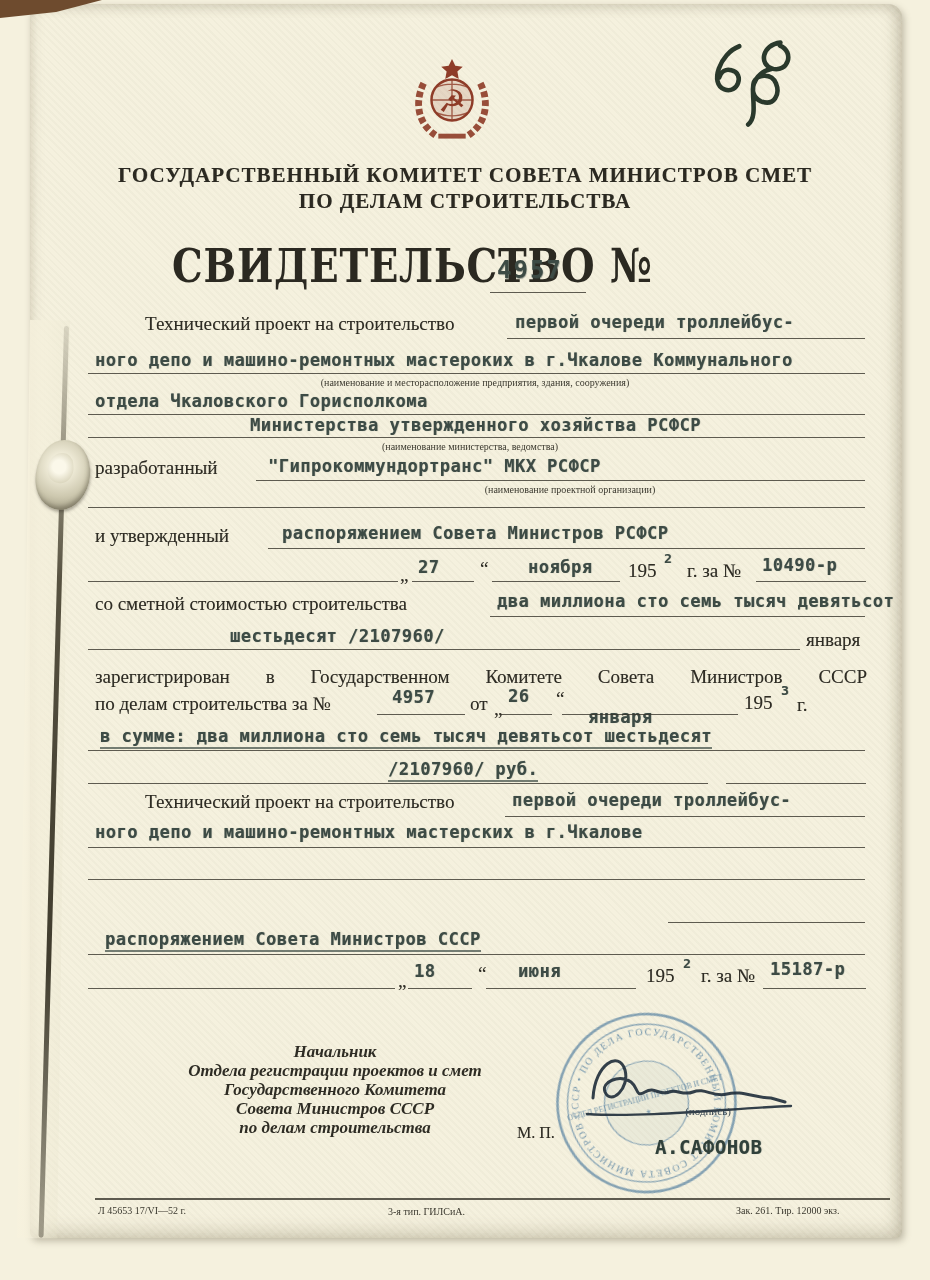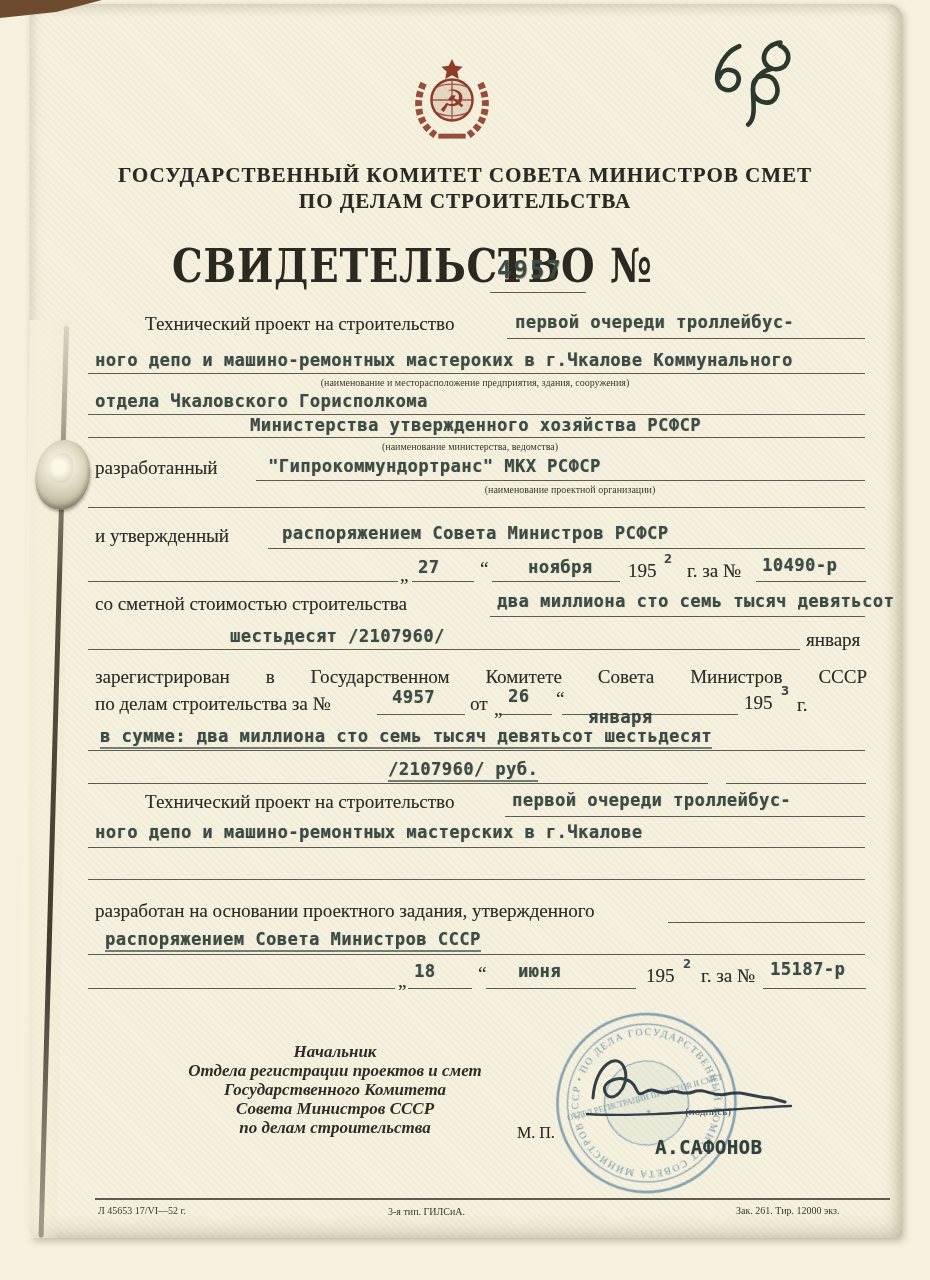--- a/index.html
+++ b/index.html
@@ -186,21 +186,20 @@
   <div class="rule" style="left:726px;top:783px;width:140px;"></div>
 
   <span class="p" style="left:145px;top:791px;">Технический проект на строительство</span>
   <span class="t" style="left:512px;top:790px;">первой очереди троллейбус-</span>
   <div class="rule" style="left:505px;top:816px;width:360px;"></div>
   <span class="t" style="left:95px;top:822px;">ного депо и машино-ремонтных мастерских в г.Чкалове</span>
   <div class="rule" style="left:88px;top:847px;width:777px;"></div>
 
   <div class="rule" style="left:88px;top:879px;width:777px;"></div>
 
-  <span class="p" style="left:95px;top:900px;">разработан на основании проектного задания, утвержденного</span>
   <div class="rule" style="left:668px;top:922px;width:197px;"></div>
   <span class="t u" style="left:105px;top:929px;">распоряжением Совета Министров СССР</span>
   <div class="rule" style="left:88px;top:954px;width:777px;"></div>
 
   <div class="rule" style="left:88px;top:988px;width:307px;"></div>
   <span class="p" style="left:398px;top:970px;">„</span>
   <span class="t" style="left:414px;top:961px;">18</span>
   <div class="rule" style="left:408px;top:988px;width:64px;"></div>
   <span class="p" style="left:478px;top:963px;">“</span>
   <span class="t" style="left:518px;top:961px;">июня</span>

